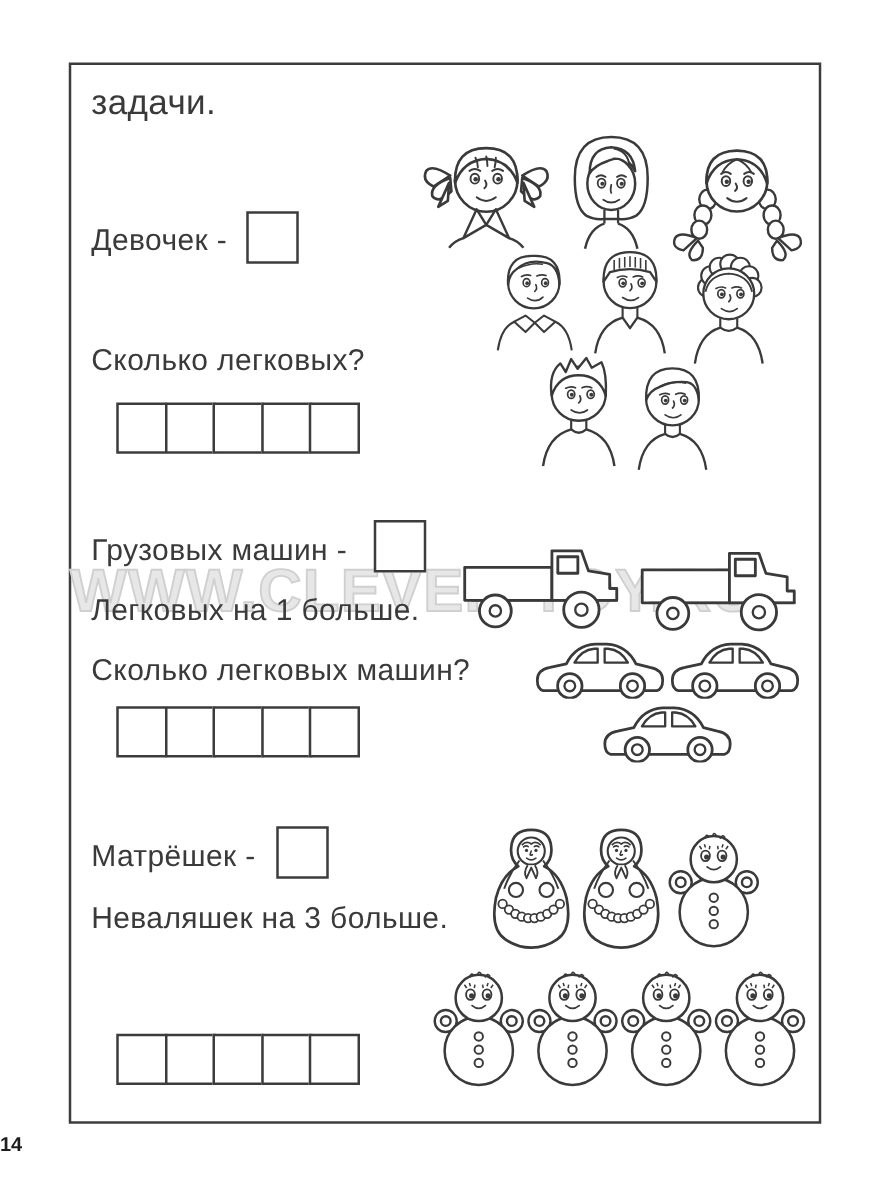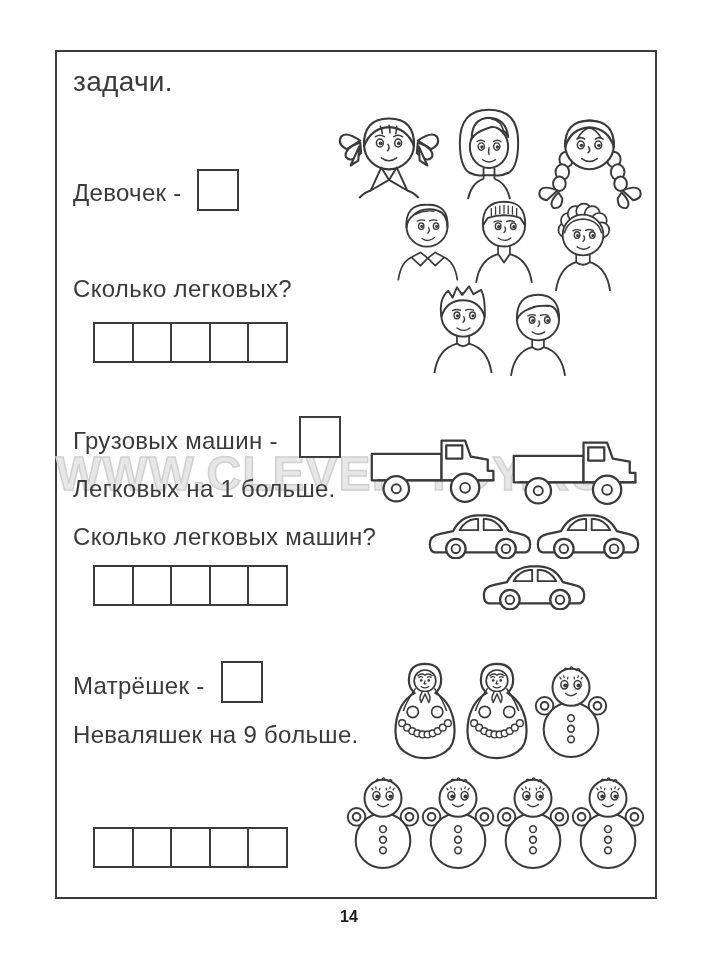--- a/index.html
+++ b/index.html
@@ -33,21 +33,21 @@
   .cell:first-child { margin-left:0; }
   .pic { position:absolute; z-index:2; overflow:visible; }
   .watermark {
     position:absolute; left:56px; top:446px; width:602px; z-index:1;
     font-size:48px; font-weight:bold; text-transform:uppercase;
     color:rgba(228,228,228,.9); -webkit-text-stroke:1.5px #d0d0d0;
     letter-spacing:1px; white-space:nowrap;
   }
   .footer {
     position:absolute; left:0; top:908px; width:698px; z-index:3;
-    display:flex; justify-content:center; align-items:baseline; gap:13px;
+    display:flex; justify-content:space-between; align-items:baseline; gap:13px;
   }
   .footer .num { font-family:"Liberation Sans",sans-serif; font-weight:bold; font-size:16px; color:#1d1d1d; }
   .footer .book { font-family:"Liberation Serif",serif; font-size:16.5px; color:#1d1d1d; }
 </style>
 </head>
 <body>
 
 <div class="page">
 
   <svg width="0" height="0" style="position:absolute" aria-hidden="true">
@@ -390,21 +390,21 @@
     </svg>
   <svg class="pic" style="left:536px;top:505px;width:104px;height:54px">
       <use href="#car"></use>
     </svg>
   <svg class="pic" style="left:482px;top:556px;width:104px;height:54px">
       <use href="#car"></use>
     </svg>
 
   <div class="txt" style="top:669px">Матрёшек -</div>
   <div class="wbox" style="left:221px;top:661px"></div>
-  <div class="txt" style="top:718px">Неваляшек на 9 больше.</div>
+  <div class="txt" style="top:718px">Неваляшек на 3 больше.</div>
   <div class="strip" style="left:93px;top:827px">
     <span class="cell"></span>
     <span class="cell"></span>
     <span class="cell"></span>
     <span class="cell"></span>
     <span class="cell"></span>
   </div>
 
   <svg class="pic" style="left:392px;top:662px;width:66px;height:98px">
       <use href="#matryoshka"></use>

